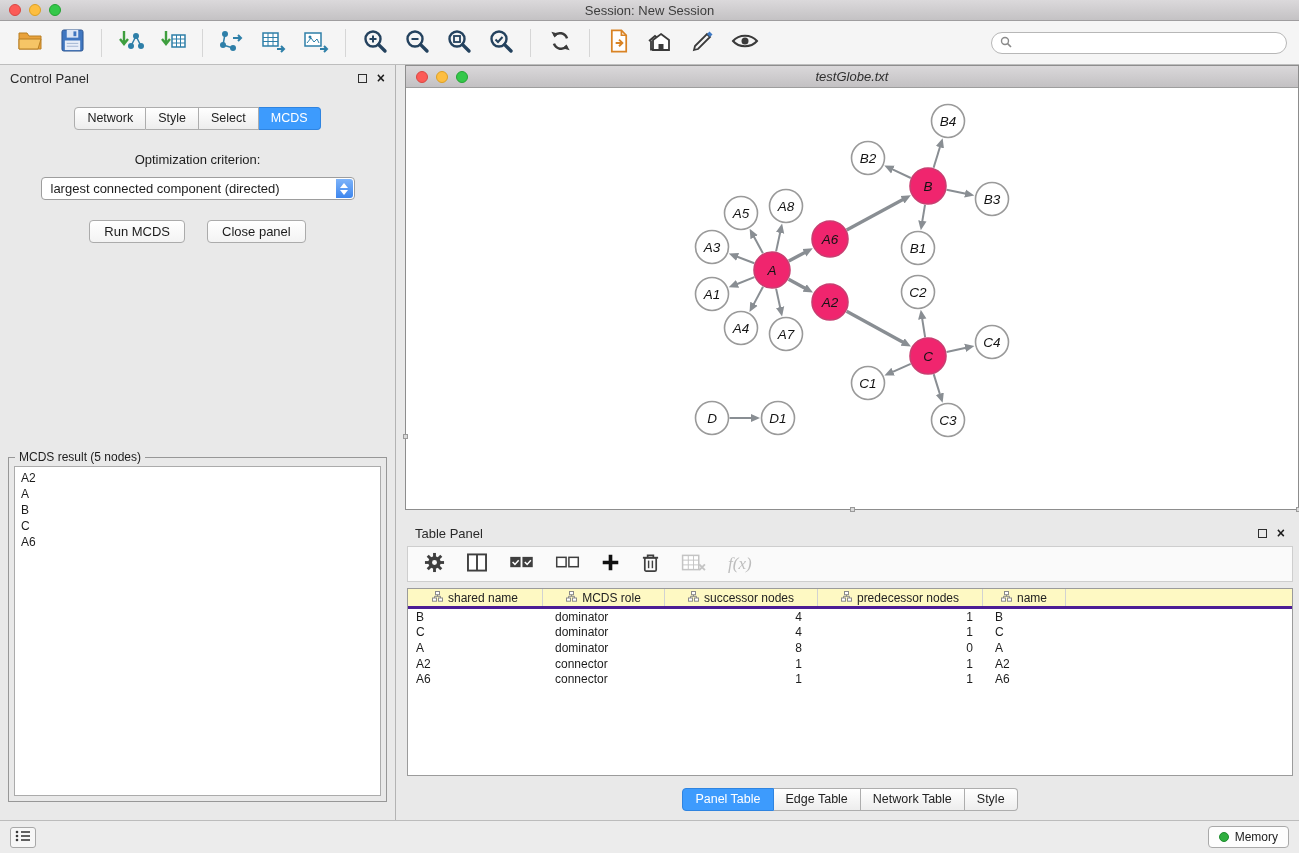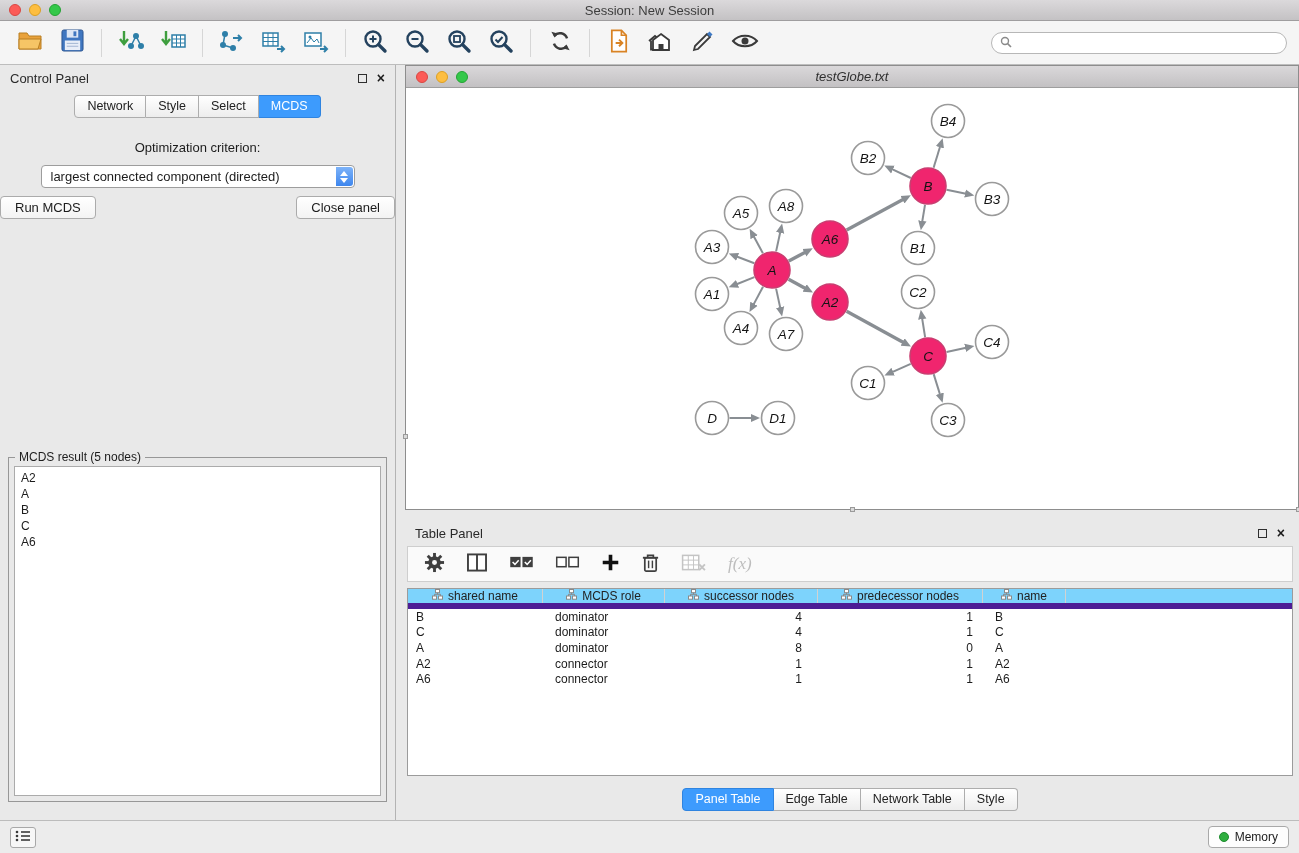--- a/index.html
+++ b/index.html
@@ -33,40 +33,40 @@
   .main { height:755px; flex:none; display:flex; }
 
   
   .control-panel { width:396px; flex:none; border-right:1px solid #b3b3b3; background:#e9e9e9;
                    display:flex; flex-direction:column; }
   .panel-header { height:26px; flex:none; display:flex; align-items:center; padding:0 10px; font-size:13px; color:#2a2a2a; }
   .panel-header .ph-controls { margin-left:auto; display:flex; align-items:center; gap:10px; }
   .float-box { width:9px; height:9px; border:1.5px solid #2e2e2e; display:inline-block; }
   .close-x { font-size:14px; font-weight:bold; color:#1c1c1c; line-height:10px; }
 
-  .seg-tabs { display:flex; justify-content:center; margin-top:4px; }
+  .seg-tabs { display:flex; justify-content:center; margin-top:16px; }
   .seg-tab { padding:3px 12px 4px; font-size:12.5px; background:linear-gradient(#ffffff,#ededed);
              border:1px solid #adadad; border-left:none; color:#222; cursor:default; }
   .seg-tab:first-child { border-left:1px solid #adadad; border-radius:4px 0 0 4px; }
   .seg-tab:last-child { border-radius:0 4px 4px 0; }
   .seg-tab.active { background:#3d9bfd; border-color:#2f84e0; color:#fff; }
 
   .opt-label { text-align:center; margin-top:22px; font-size:13px; }
   .dropdown { width:314px; height:23px; margin:10px auto 0; background:#fff; border:1px solid #9d9d9d;
               border-radius:4px; position:relative; display:flex; align-items:center;
               font-size:13px; padding:0 22px 0 9px; }
   .dropdown .stepper { position:absolute; right:1px; top:1px; bottom:1px; width:17px;
                        background:linear-gradient(#7db3f9,#3e86ee); border-radius:0 3px 3px 0;
                        display:flex; flex-direction:column; align-items:center; justify-content:center; gap:2px; }
   .tri-up { width:0; height:0; border-left:4px solid transparent; border-right:4px solid transparent;
             border-bottom:5px solid #fff; }
   .tri-down { width:0; height:0; border-left:4px solid transparent; border-right:4px solid transparent;
               border-top:5px solid #fff; }
 
-  .btn-row { display:flex; justify-content:space-between; gap:22px; margin-top:8px; }
+  .btn-row { display:flex; justify-content:center; gap:22px; margin-top:20px; }
   .push-btn { height:23px; padding:0 14px; font-size:13px; background:linear-gradient(#ffffff,#f3f3f3);
               border:1px solid #ababab; border-radius:4px; color:#1c1c1c;
               font-family:"Liberation Sans", sans-serif; }
 
   .cp-spacer { flex:1; }
   .result-box { margin:0 8px 18px; height:345px; border:1px solid #979797; position:relative; flex:none; }
   .result-box .legend { position:absolute; top:-8px; left:6px; background:#e9e9e9; padding:0 4px; font-size:12px; }
   .result-list { position:absolute; top:8px; left:5px; right:5px; bottom:5px; background:#fff;
                  border:1px solid #ababab; padding:3px 6px; font-size:12px; line-height:16px; overflow:hidden; }
 
@@ -85,21 +85,21 @@
   
   .table-panel { position:absolute; left:9px; top:455px; right:4px; height:296px; background:#e9e9e9;
                  display:flex; flex-direction:column; }
   .tp-toolbar { margin:0 2px; height:36px; flex:none; background:#fafafa; border:1px solid #cecece;
                 display:flex; align-items:center; padding:16px 16px; gap:21px; }
   .tp-ic { display:flex; align-items:center; justify-content:center; }
   .fx-label { font-family:"Liberation Serif", serif; font-style:italic; font-size:17px; color:#bdbdbd; }
 
   .table-wrap { margin:6px 2px 0; border:1px solid #9b9b9b; background:#fff; height:188px; flex:none;
                 overflow:hidden; display:flex; flex-direction:column; }
-  .thead { display:flex; height:20px; flex:none; background:#7dd3fc; border-bottom:6px solid #4c1d95; }
+  .thead { display:flex; height:20px; flex:none; background:#fef9c3; border-bottom:3px solid #4c1d95; }
   .th { display:flex; align-items:center; justify-content:center; gap:5px; border-right:1px solid #d2d2d2;
         font-size:12px; color:#222; flex:none; }
   .th.filler { flex:1; border-right:none; }
   .tbody { flex:1; }
   .tr { display:flex; height:15.6px; align-items:center; }
   .td { display:flex; align-items:center; font-size:12px; height:100%; flex:none; }
 
   .table-tabs { display:flex; justify-content:center; margin-top:12px; }
 
   

